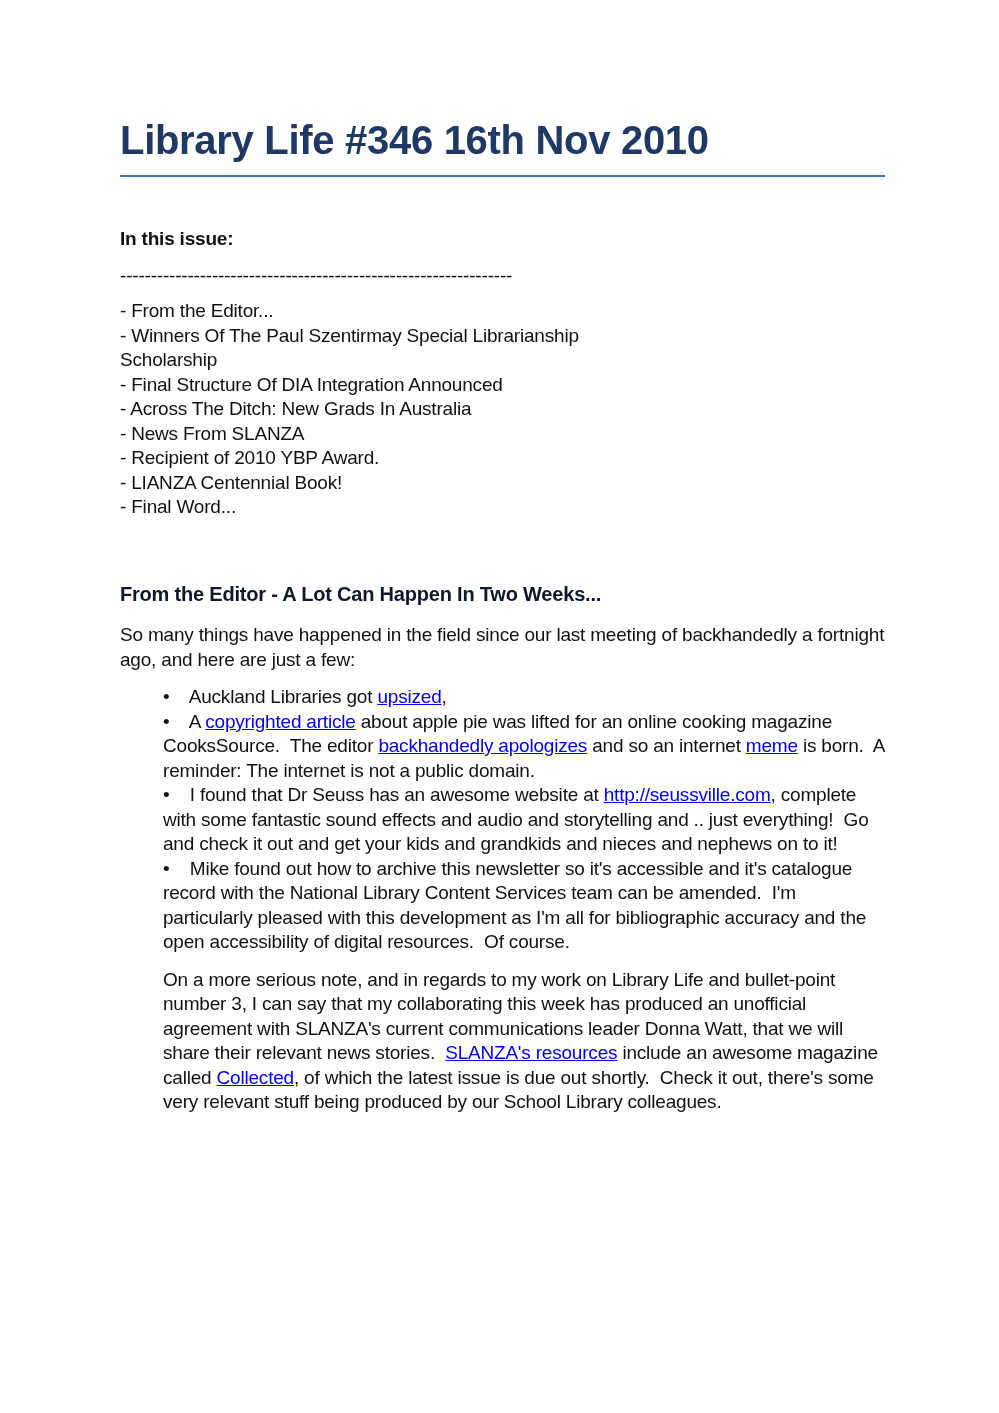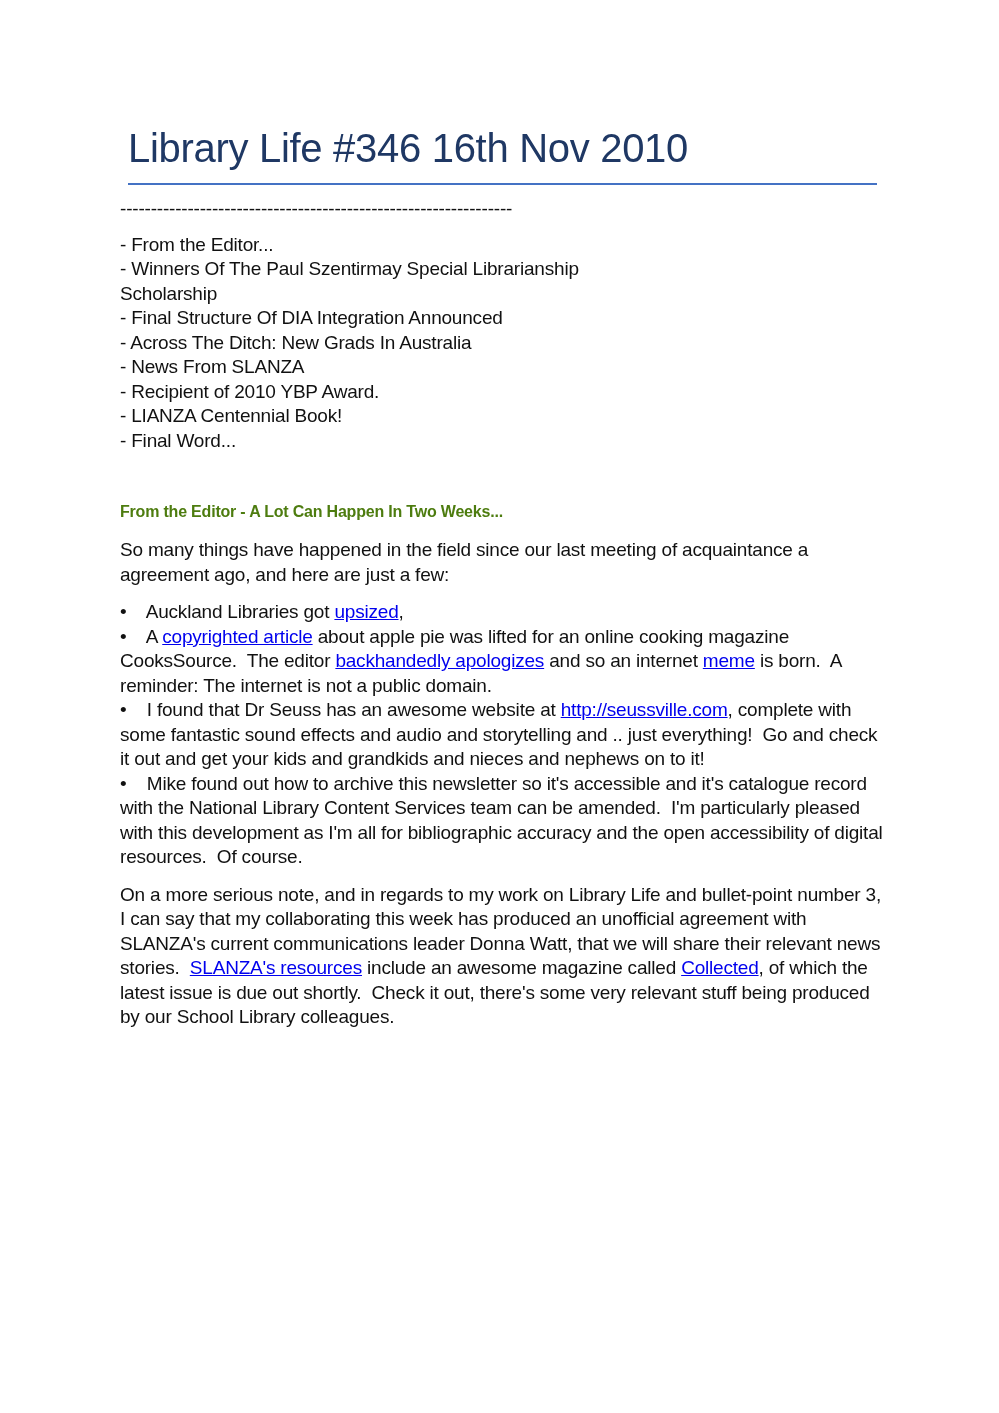--- a/index.html
+++ b/index.html
@@ -14,76 +14,77 @@
     color: #111111;
     overflow: hidden;
   }
   .page {
     box-sizing: border-box;
     width: 999px;
     height: 1413px;
     padding: 117px 114px 0 120px;
   }
   .doc-title {
-    margin: 8px;
+    margin: 0;
     font-size: 40px;
     line-height: 46px;
-    font-weight: normal;
+    font-weight: bold;
     letter-spacing: -0.3px;
     color: #1F3864;
     padding-bottom: 12px;
     border-bottom: 2px solid #4472C4;
   }
   .body-text {
     font-size: 19px;
     line-height: 24.5px;
     letter-spacing: -0.2px;
     white-space: pre-wrap;
     margin-top: 11px;
   }
   .toc-heading {
     margin-top: 50px;
     font-weight: bold;
   }
   .toc-divider {
     margin-top: 12px;
   }
   .section-heading {
-    margin-top: 46px;
-    font-size: 16px;
+    margin-top: 61px;
+    font-size: 20px;
     line-height: 26px;
     font-weight: bold;
     letter-spacing: -0.2px;
-    color: #4d7c0f;
+    color: #0f172a;
   }
   .para { margin: 0; }
-  .mt { margin-top: 13px; }
+  .mt { margin-top: 13px; margin-left: 43px; }
   .first-para { margin-top: 14px; }
   .inline-link {
     color: #0000EE;
     text-decoration: underline;
   }
 </style>
 </head>
 <body>
 
 <div class="page">
 
   <h1 class="doc-title">Library Life #346 16th Nov 2010</h1>
 
   <div class="toc">
+    <div class="body-text toc-heading">In this issue:</div>
     <div class="body-text toc-divider">----------------------------------------------------------------</div>
     <div class="body-text toc-list"><div class="toc-line">- From the Editor...</div><div class="toc-line">- Winners Of The Paul Szentirmay Special Librarianship</div><div class="toc-line">Scholarship</div><div class="toc-line">- Final Structure Of DIA Integration Announced</div><div class="toc-line">- Across The Ditch: New Grads In Australia</div><div class="toc-line">- News From SLANZA</div><div class="toc-line">- Recipient of 2010 YBP Award.</div><div class="toc-line">- LIANZA Centennial Book!</div><div class="toc-line">- Final Word...</div></div>
   </div>
 
   <div class="editor-section">
     <h2 class="section-heading">From the Editor - A Lot Can Happen In Two Weeks...</h2>
 
 
-    <div class="body-text para"><span>So many things have happened in the field since our last meeting of acquaintance a agreement ago, and here are just a few:</span></div>
+    <div class="body-text para"><span>So many things have happened in the field since our last meeting of backhandedly a fortnight ago, and here are just a few:</span></div>
 
     <div class="bullet-list mt">
       <div class="body-text para"><span>•    Auckland Libraries got </span><a href="#" class="inline-link">upsized</a><span>,</span></div>
       <div class="body-text para"><span>•    A </span><a href="#" class="inline-link">copyrighted article</a><span> about apple pie was lifted for an online cooking magazine CooksSource.  The editor </span><a href="#" class="inline-link">backhandedly apologizes</a><span> and so an internet </span><a href="#" class="inline-link">meme</a><span> is born.  A reminder: The internet is not a public domain.</span></div>
       <div class="body-text para"><span>•    I found that Dr Seuss has an awesome website at </span><a href="#" class="inline-link">http://seussville.com</a><span>, complete with some fantastic sound effects and audio and storytelling and .. just everything!  Go and check it out and get your kids and grandkids and nieces and nephews on to it!</span></div>
       <div class="body-text para"><span>•    Mike found out how to archive this newsletter so it's accessible and it's catalogue record with the National Library Content Services team can be amended.  I'm particularly pleased with this development as I'm all for bibliographic accuracy and the open accessibility of digital resources.  Of course.</span></div>
     </div>
 
 
     <div class="body-text para mt"><span>On a more serious note, and in regards to my work on Library Life and bullet-point number 3, I can say that my collaborating this week has produced an unofficial agreement with SLANZA's current communications leader Donna Watt, that we will share their relevant news stories.  </span><a href="#" class="inline-link">SLANZA's resources</a><span> include an awesome magazine called </span><a href="#" class="inline-link">Collected</a><span>, of which the latest issue is due out shortly.  Check it out, there's some very relevant stuff being produced by our School Library colleagues.</span></div>

